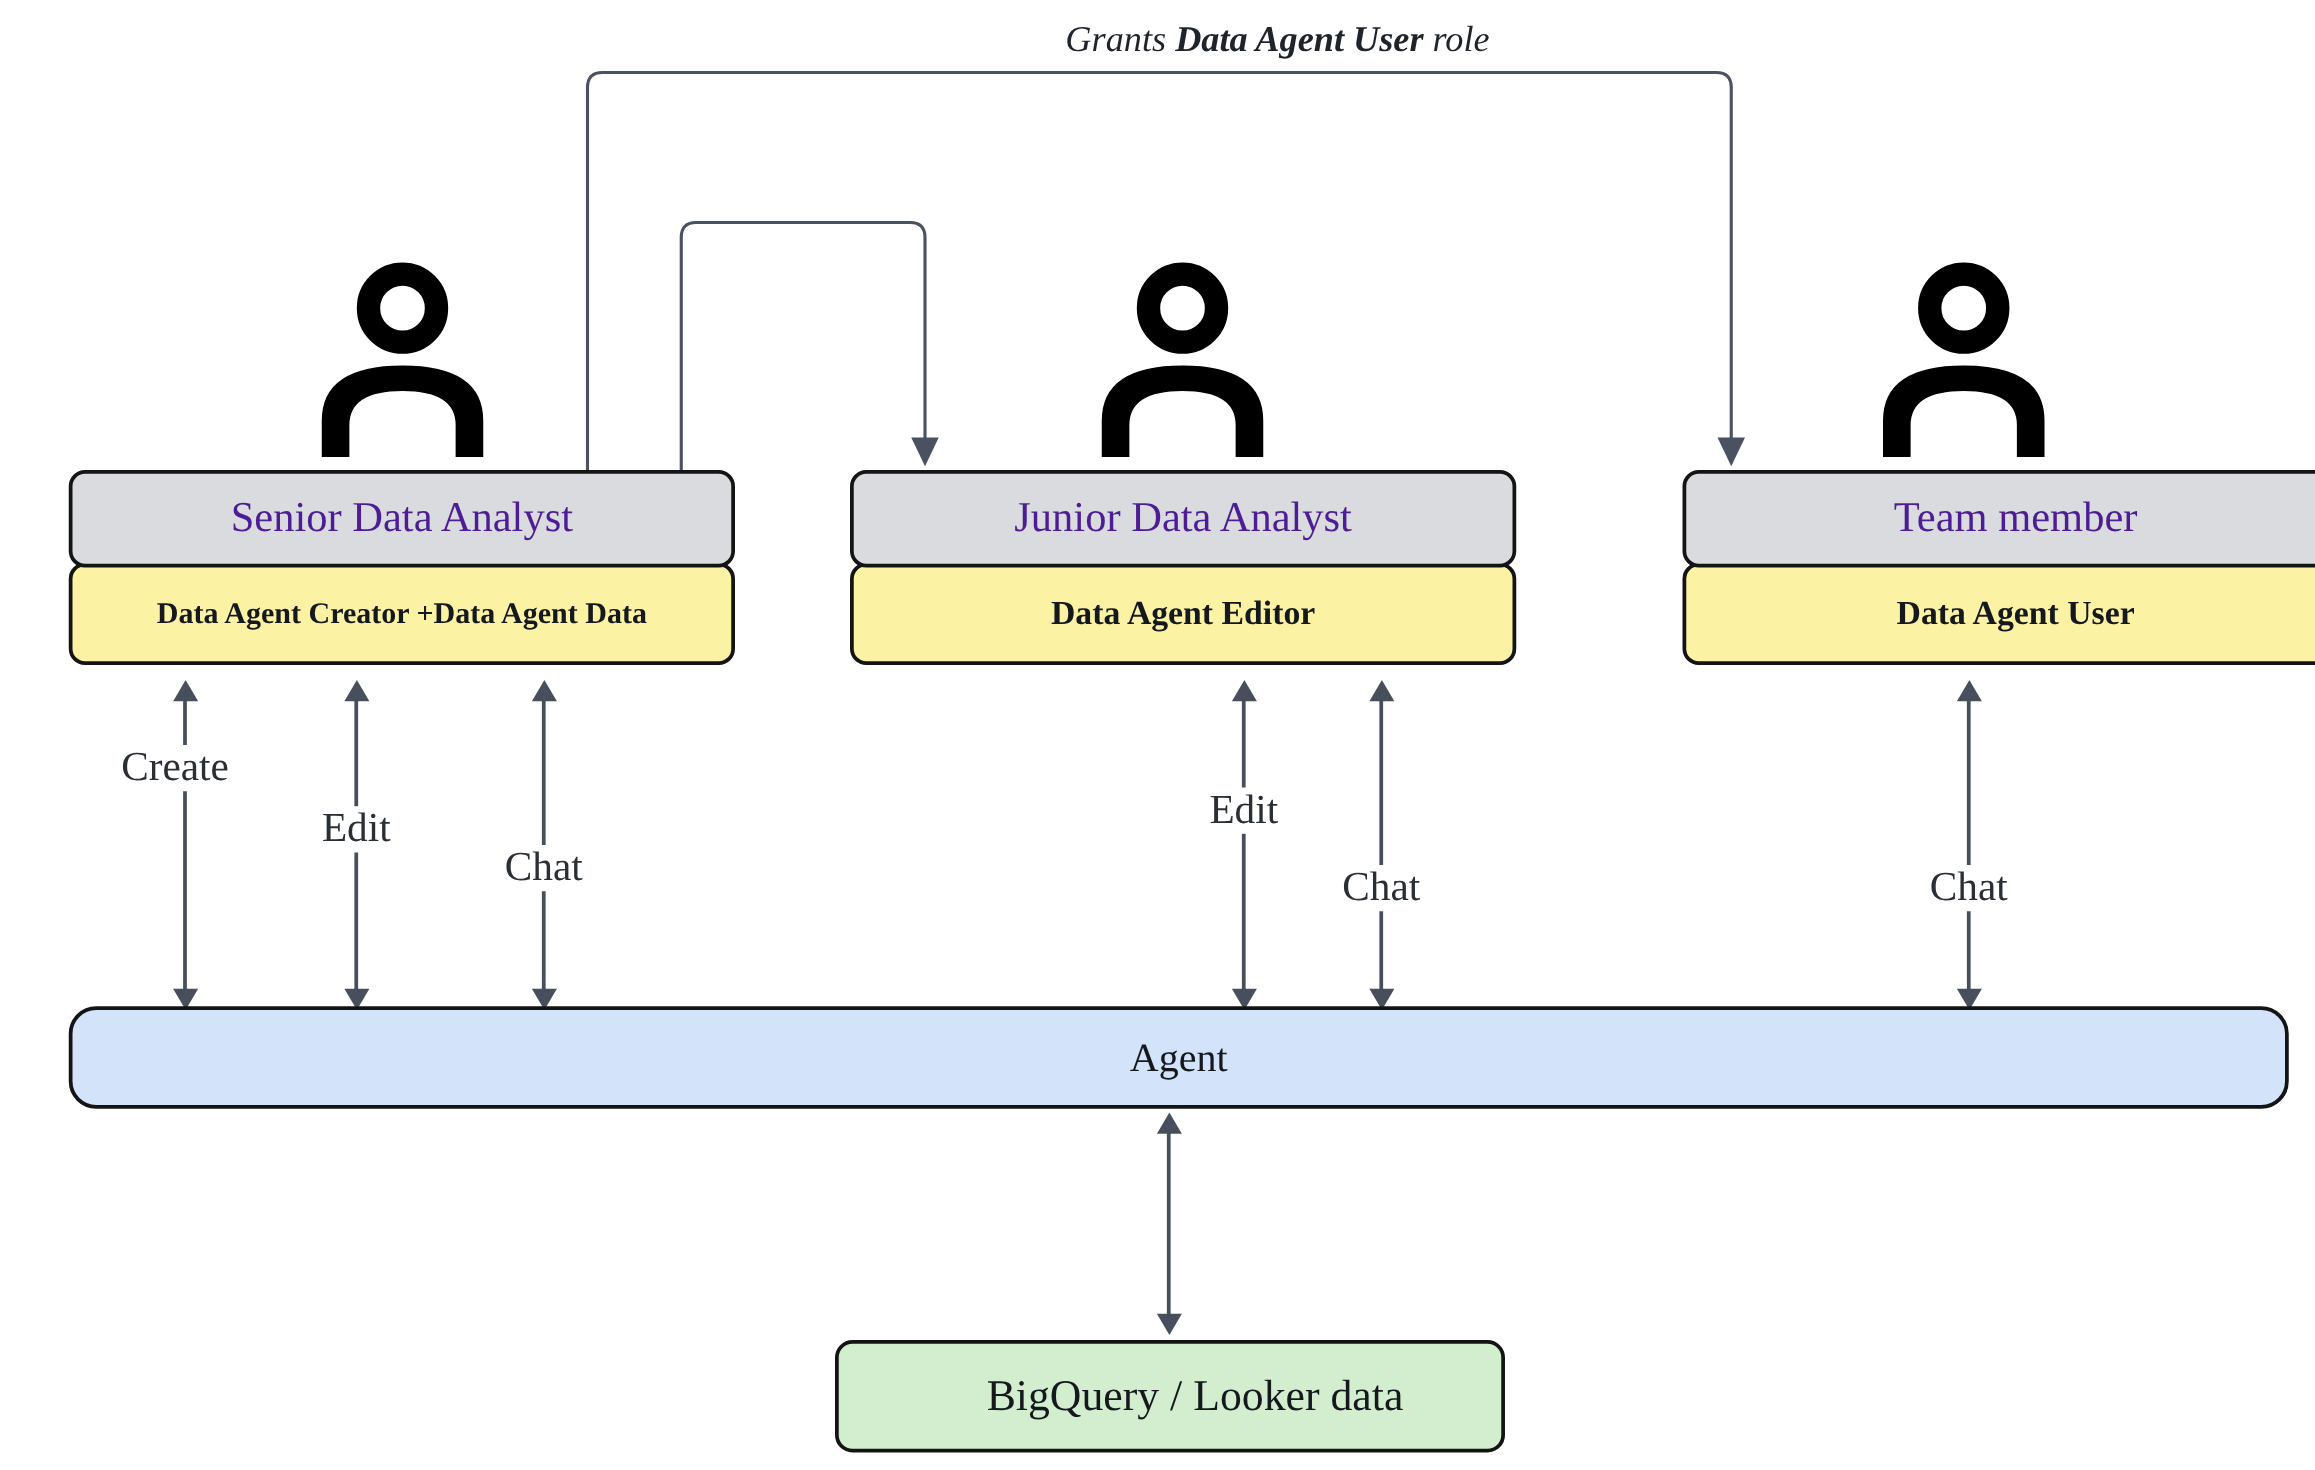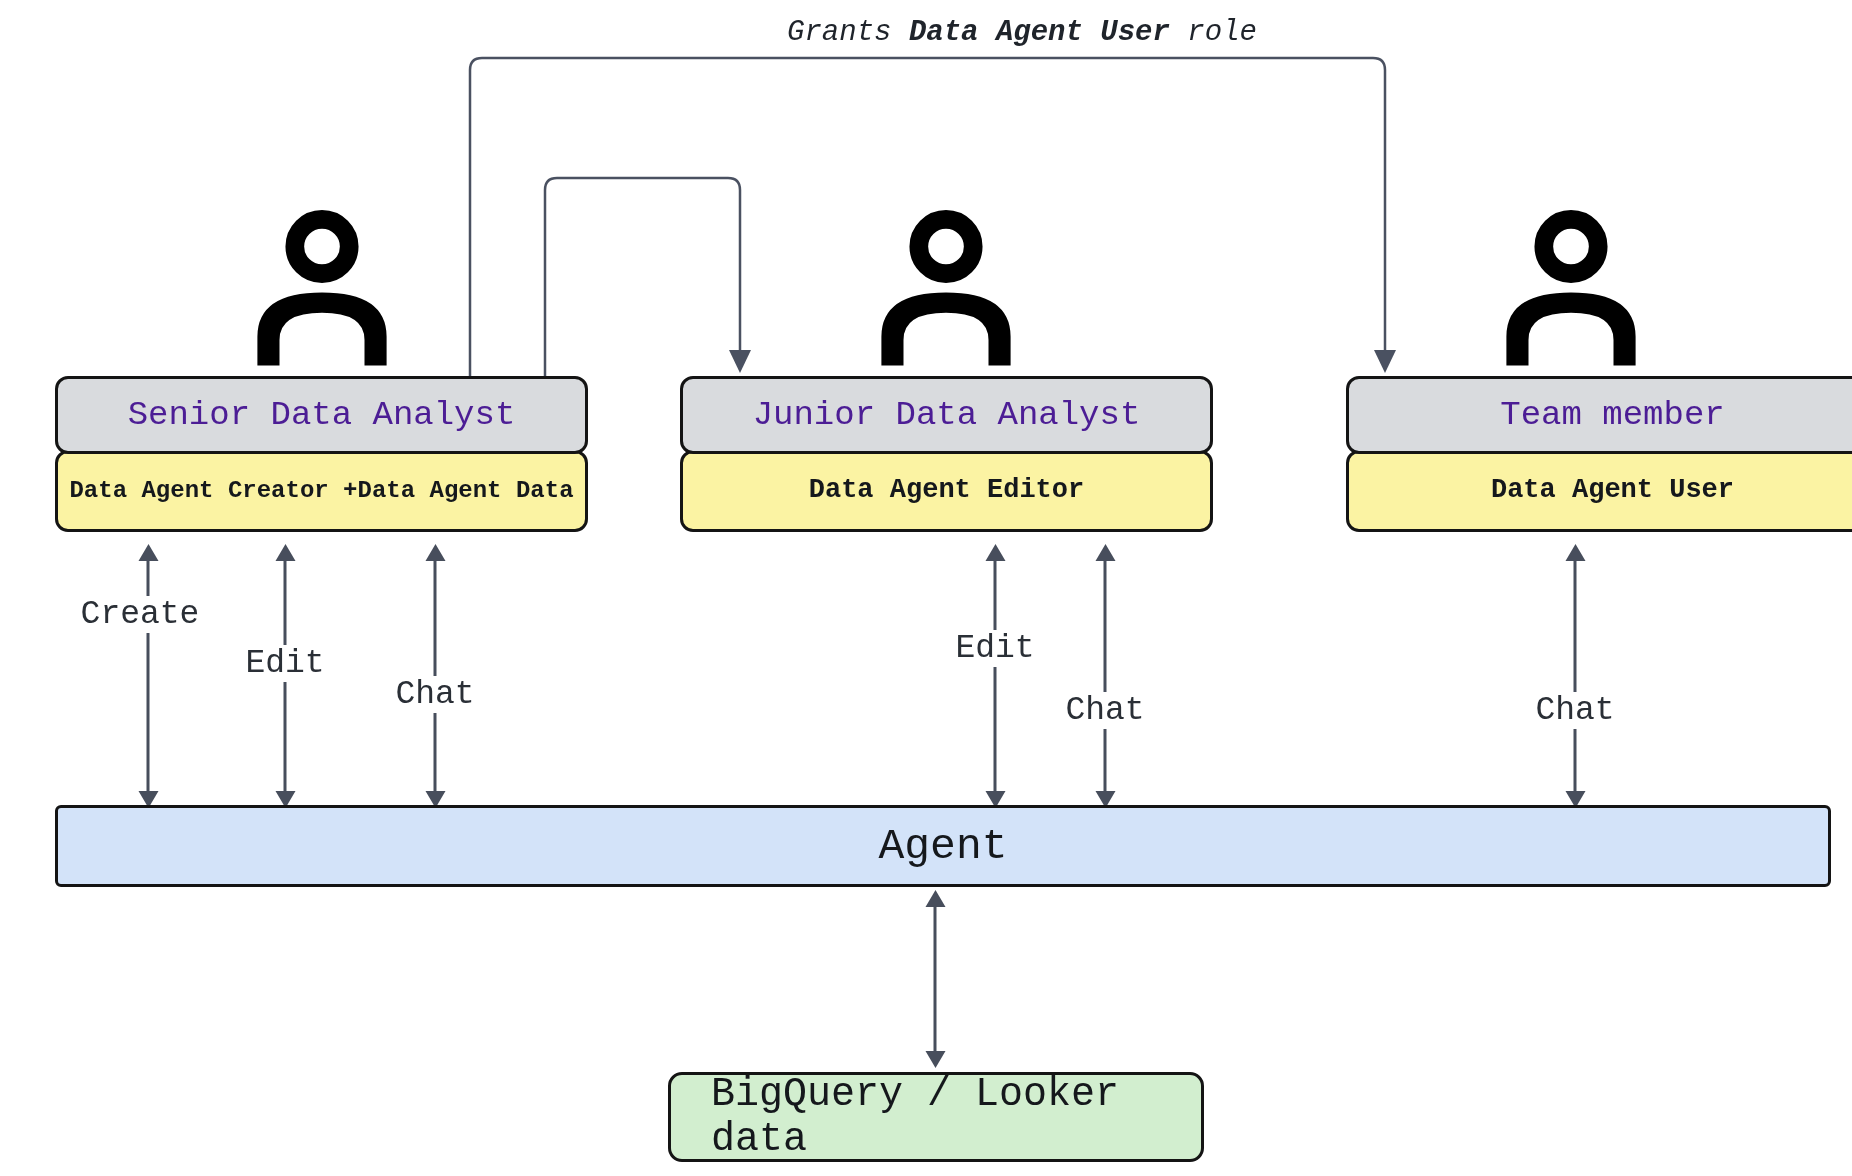--- a/index.html
+++ b/index.html
@@ -1,20 +1,20 @@
 <!DOCTYPE html>
 <html><head>
 <meta charset="utf-8">
 <style>
   html,body { margin:0; padding:0; background:#ffffff; }
   .canvas {
     position:relative;
     width:1852px; height:1176px;
     background:#ffffff;
-    font-family:Liberation Mono, monospace;
+    font-family:Liberation Serif, serif;
     overflow:hidden;
   }
   svg.connectors { position:absolute; left:0; top:0; width:1852px; height:1176px; }
 
   .grant-label {
     position:absolute;
     transform:translateX(-50%);
     font-size:29px; font-style:italic; color:#1f242b;
     white-space:nowrap;
   }
@@ -62,31 +62,31 @@
     transform:translateX(-50%);
     font-size:33px; color:#2a2f36;
     background:#ffffff; padding:0 6px;
     white-space:nowrap;
   }
 
   .agent-bar {
     position:absolute; box-sizing:border-box;
     left:55px; top:805px; width:1776px; height:82px;
     background:#d3e3f9;
-    border:3px solid #141414; border-radius:6px;
+    border:3px solid #141414; border-radius:22px;
     display:flex; align-items:center; justify-content:center;
-    font-size:43px; color:#15181c;
+    font-size:32px; color:#15181c;
   }
   .datastore-box {
     position:absolute; box-sizing:border-box;
     left:668px; top:1072px; width:536px; height:90px;
     background:#d2eecf;
     border:3px solid #141414; border-radius:14px;
     display:flex; align-items:center; justify-content:center;
-    font-size:40px; color:#15181c;padding-left:40px;
+    font-size:35px; color:#15181c;padding-left:40px;
   }
 </style>
 </head>
 <body>
 
 <div class="canvas">
 
   <svg class="connectors">
     <path d="M470,376 L470,70 Q470,58 482,58 L1373,58 Q1385,58 1385,70 L1385,352" fill="none" stroke="#4a5161" stroke-width="2.5"></path>
     <polygon points="1374,350 1396,350 1385,373" fill="#4a5161"></polygon>

